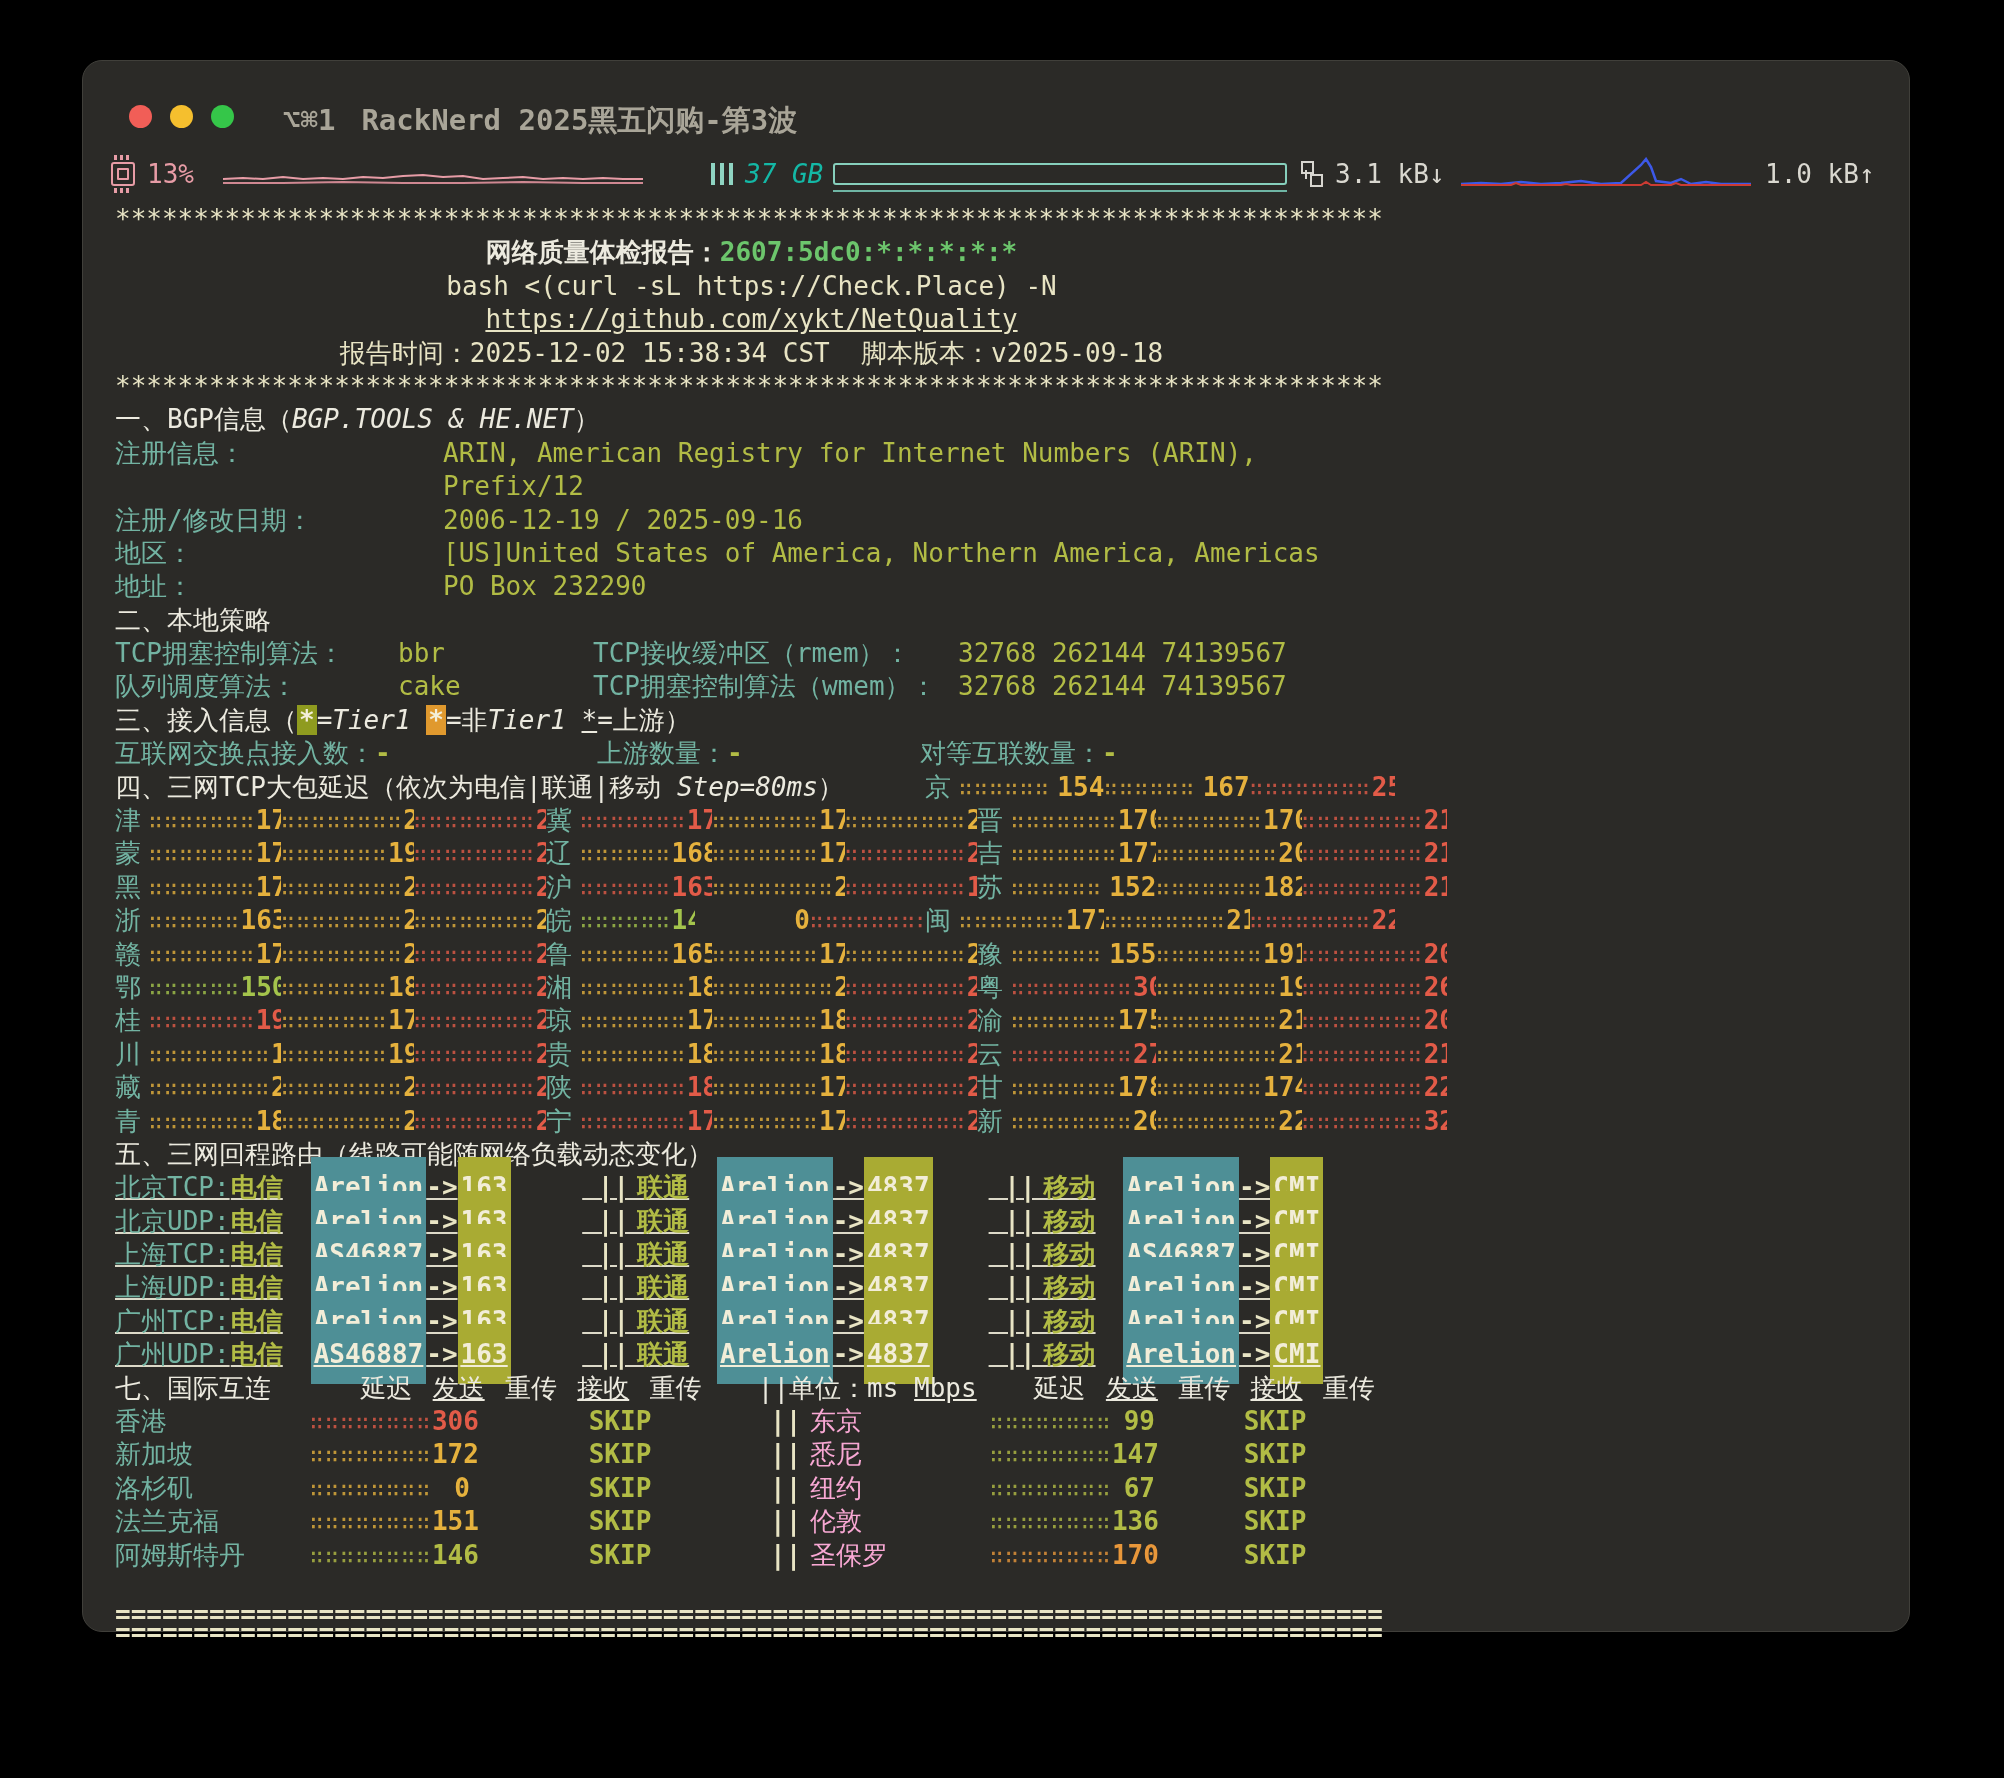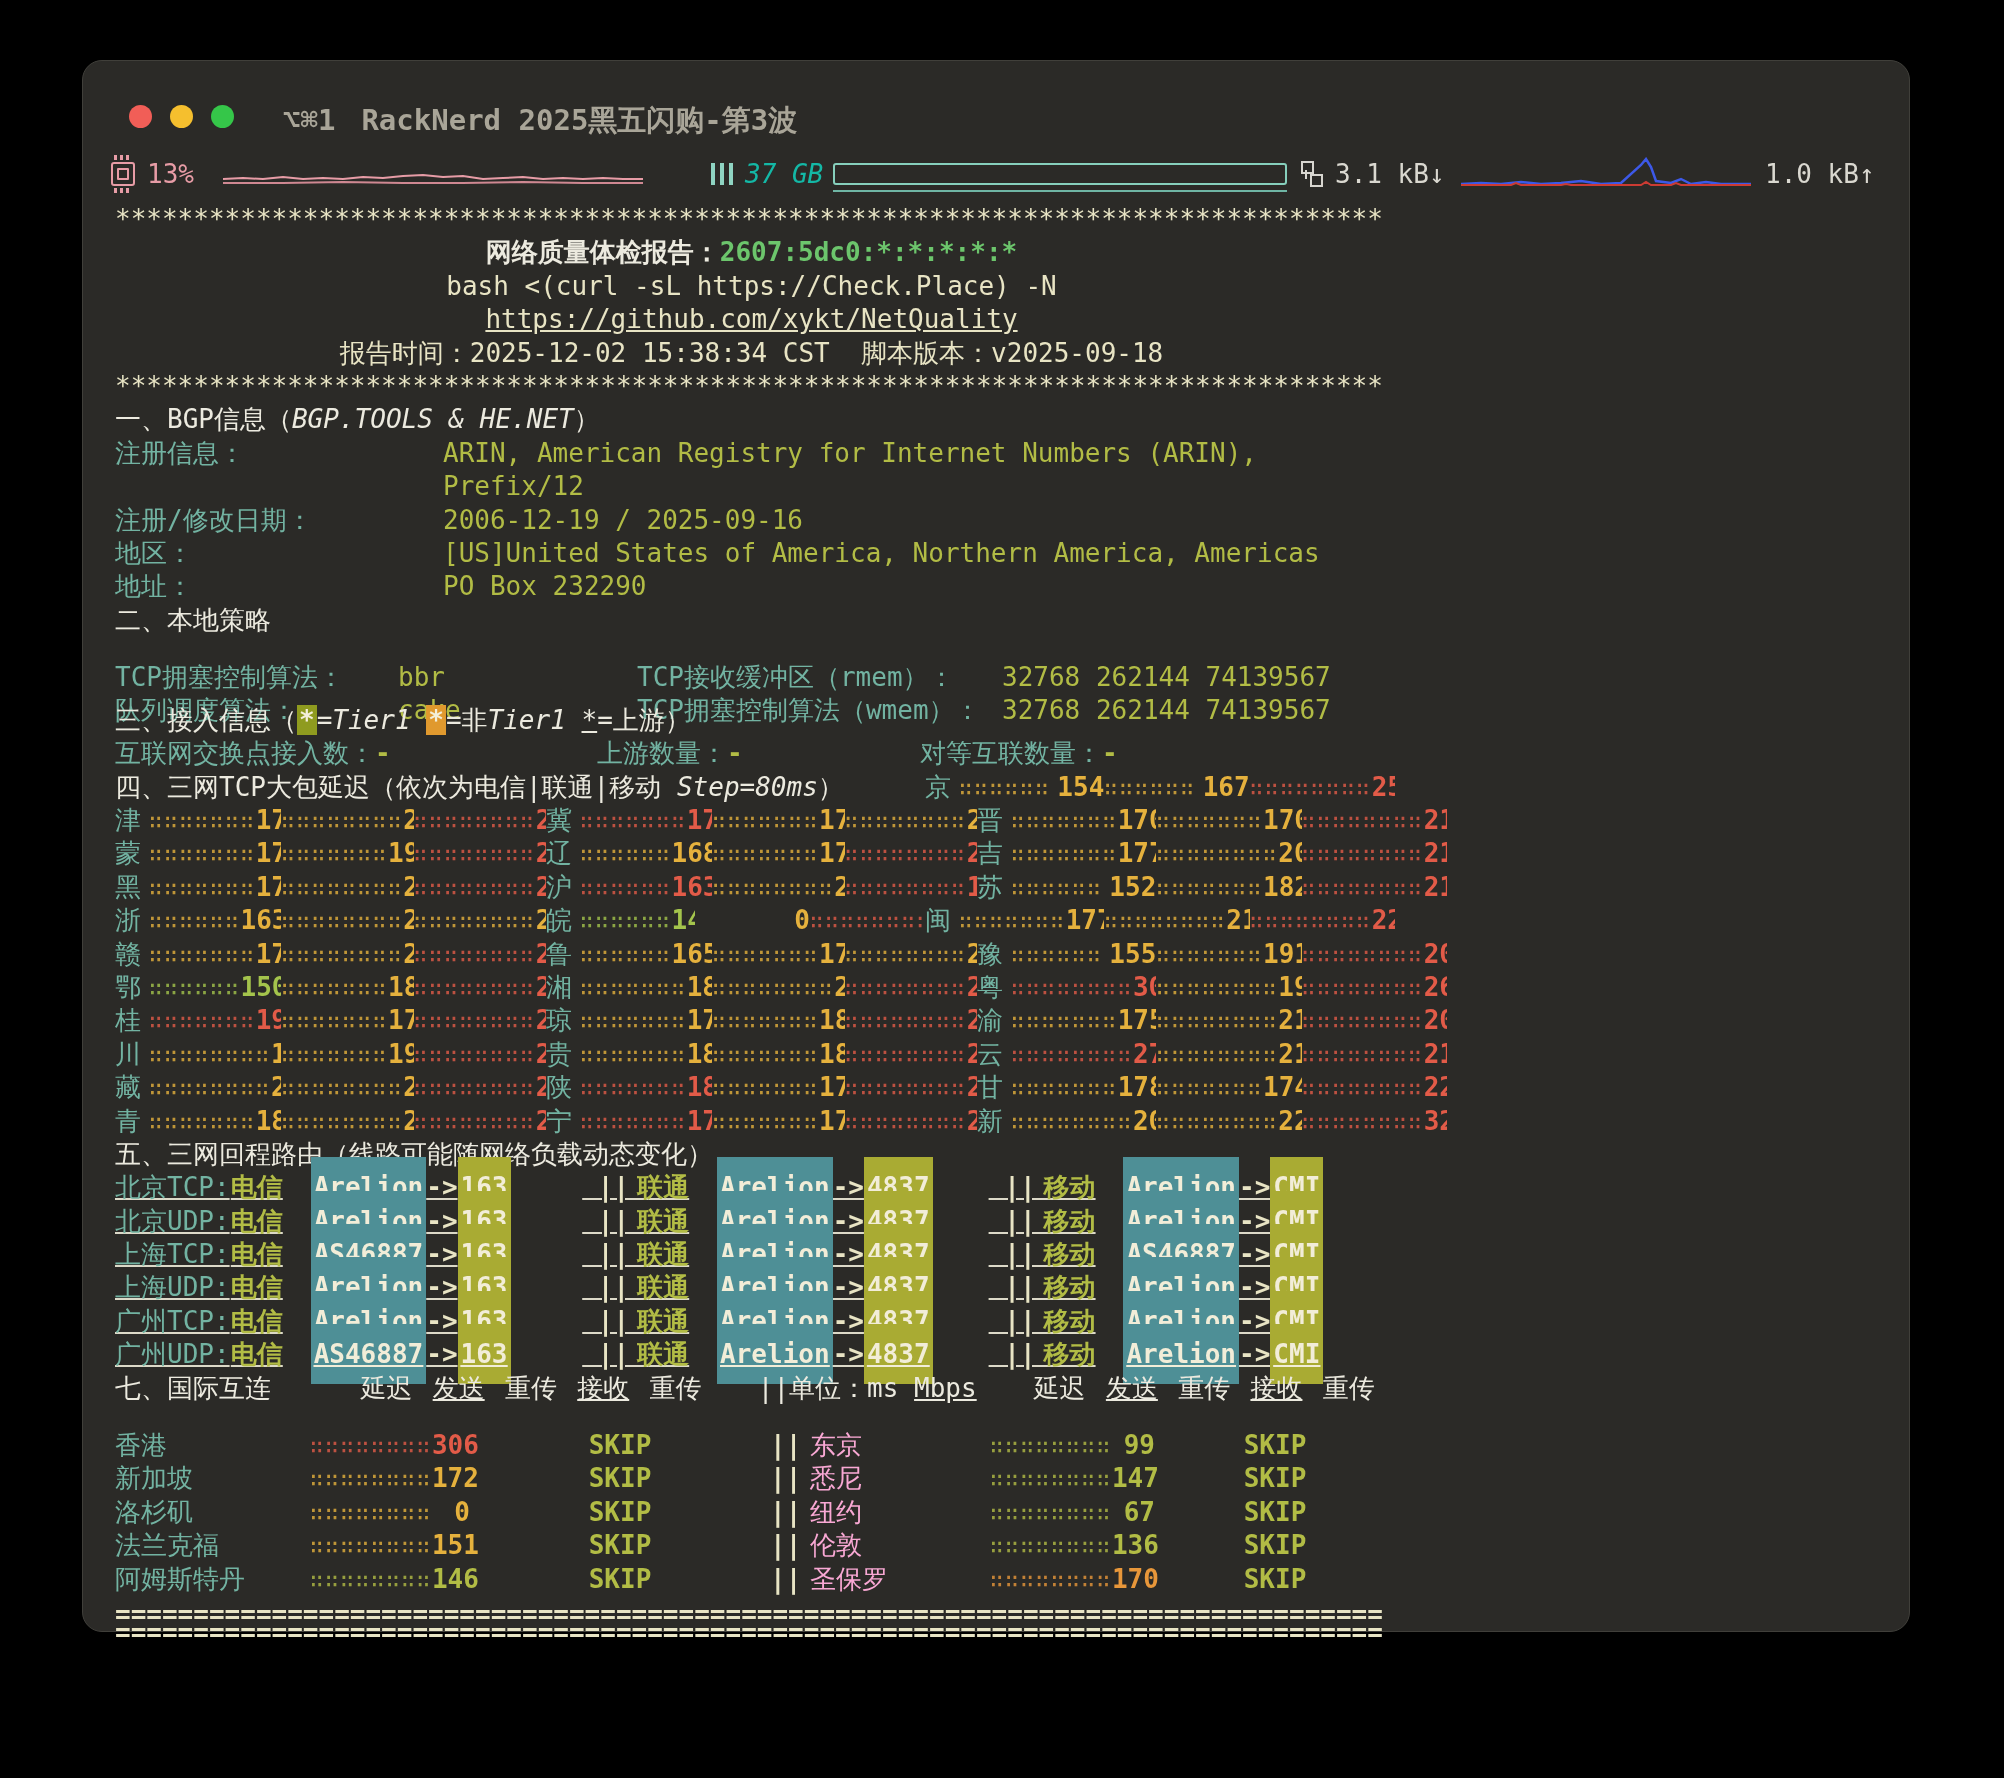--- a/index.html
+++ b/index.html
@@ -36,29 +36,29 @@
   .net-icon i:nth-child(1){left:0;top:0;} .net-icon i:nth-child(2){left:9px;bottom:0;}
   .net-icon::after{content:"";position:absolute;left:4px;top:9px;width:2px;height:9px;background:#d8d6d0;}
   
   .term{position:absolute;left:32px;top:142px;width:1280px;font-size:26px;color:#dcd9c8;}
   .ln{height:33.4px;line-height:33.4px;white-space:pre;}
   .center{text-align:center;width:1273px;}
   .b{font-weight:bold;} .i{font-style:italic;} .u{text-decoration:underline;}
   .stars,.cream{color:#e8e4c4;}
   .white{color:#eceadf;}
   .teal{color:#72b3a2;}
-  .olive{color:#b2bc45;margin-top:24px;}
+  .olive{color:#b2bc45;}
   .green{color:#6cc56c;}
   .amber{color:#e5b13d;}
   .red{color:#e25b48;}
   .lgreen{color:#a4c44c;}
   .orange{color:#e8973a;}
   .lbl{display:inline-block;}
   
-  .bgp-lbl{width:328px;} .pol-l1{width:283px;} .pol-v1{width:195px;} .pol-l2{width:365px;margin-left:44px;}
+  .bgp-lbl{width:328px;} .pol-l1{width:283px;} .pol-v1{width:195px;} .pol-l2{width:365px;}
   .stat1{width:482px;} .stat2{width:323px;}
   .star-olive{background:#8f9b1f;color:#f3efd9;padding:0 2px;}
   .star-orange{background:#e0992e;color:#f3efd9;padding:0 2px;}
   
   .lat-row{display:flex;height:33.4px;line-height:33.4px;}
   .lat-title{width:862px;white-space:pre;}
   .lat-cell{display:flex;width:431px;align-items:baseline;}
   .lat-cell:last-child{width:470px;}
   .prov{width:30px;margin-right:4px;}
   .lat-val{flex:1;display:flex;justify-content:space-between;align-items:baseline;overflow:hidden;}

